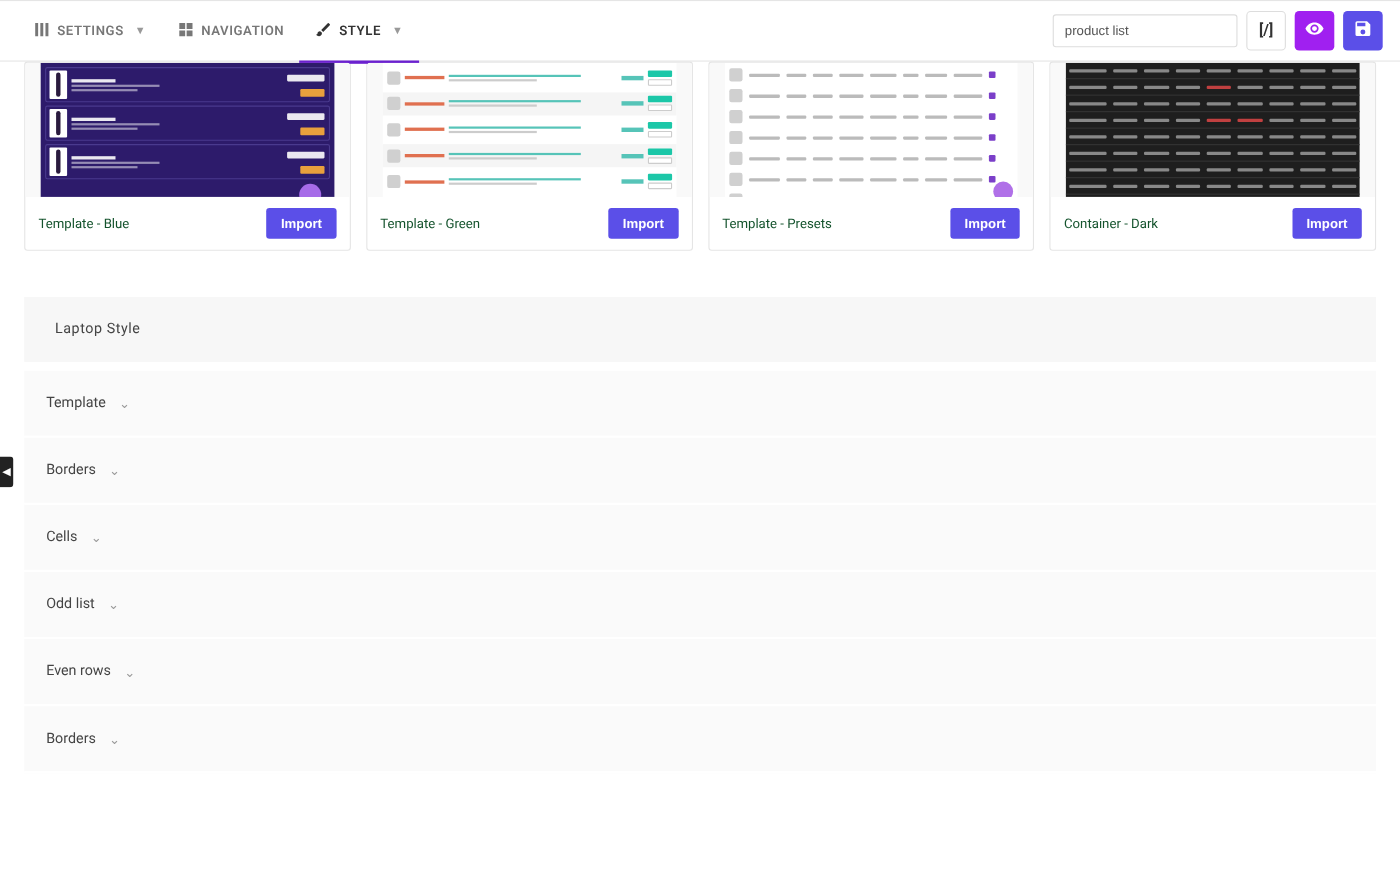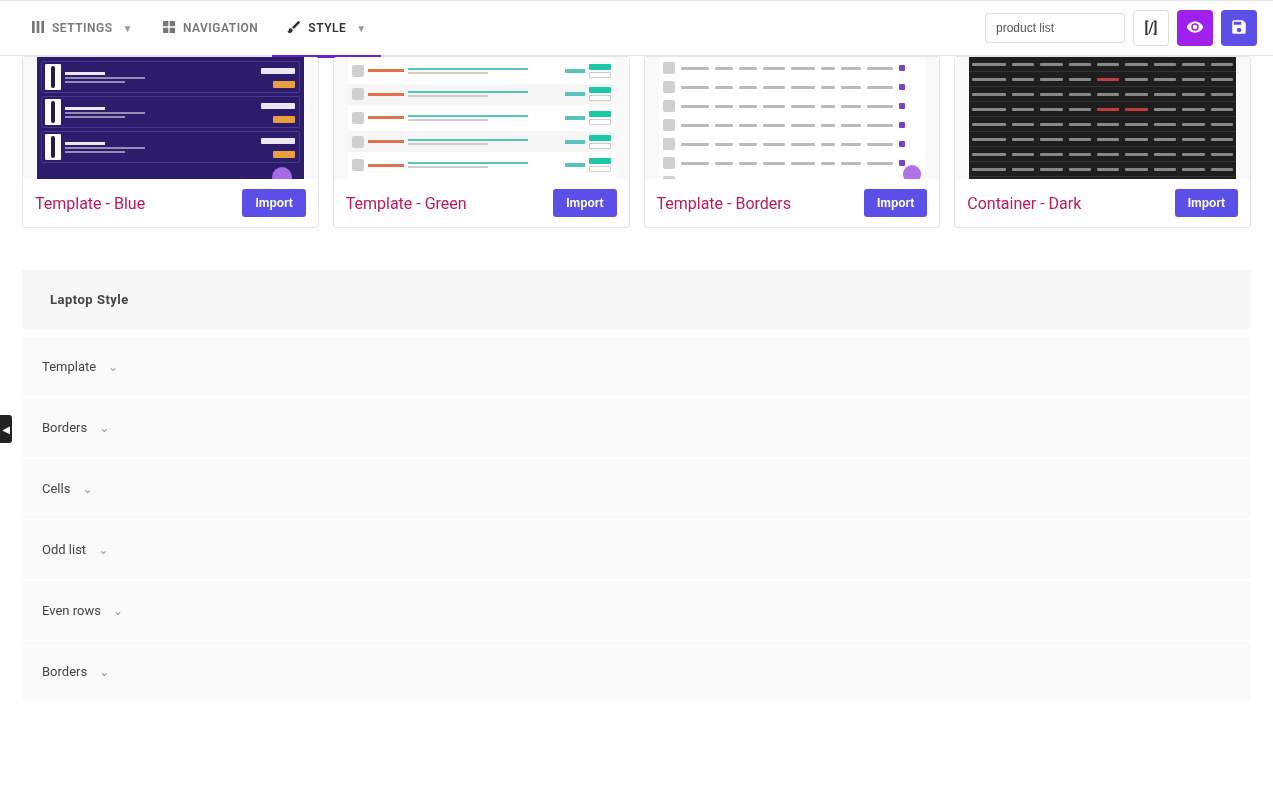--- a/index.html
+++ b/index.html
@@ -6,35 +6,35 @@
 body{font-family:-apple-system,BlinkMacSystemFont,"Segoe UI",Roboto,sans-serif;background:#fff;color:#333;font-size:13px}
 .topbar{display:flex;align-items:center;padding:0 16px;border-top:1px solid #e5e5e5;border-bottom:1px solid #e5e5e5;height:56px;gap:8px}
 .tabs{display:flex;gap:0;flex:1}
 .tab{display:flex;align-items:center;gap:6px;padding:19px 14px;font-size:12px;font-weight:600;color:#777;letter-spacing:.5px;cursor:pointer;position:relative}
 .tab.active{color:#333}
 .tab.active::after{content:"";position:absolute;bottom:-1px;left:0;right:0;height:3px;background:#6b21cf}
 .tab svg{width:16px;height:16px;fill:#777}
 .tab.active svg{fill:#333}
 .caret{font-size:10px;margin-left:4px;color:#999}
 .top-right{display:flex;align-items:center;gap:8px}
-.search{border:1px solid #ddd;border-radius:3px;padding:7px 10px;width:140px;font-size:12px;color:#555}
+.search{border:1px solid #ddd;border-radius:3px;padding:7px 10px;width:168px;font-size:12px;color:#555}
 .icon-btn{width:36px;height:36px;display:flex;align-items:center;justify-content:center;border-radius:4px;cursor:pointer;font-weight:700}
 .icon-btn.outline{border:1px solid #ddd;background:#fff;color:#333;font-size:14px}
 .icon-btn.purple{background:#a020f0;color:#fff}
 .icon-btn.indigo{background:#5b4fe8;color:#fff}
 .icon-btn svg{width:18px;height:18px;fill:currentColor}
 .content{padding:0 22px 40px}
 .section-header{background:#f7f7f7;padding:19px 28px;font-size:13px;font-weight:600;letter-spacing:.5px;margin-bottom:0;color:#444}
 .presets-row{display:flex;gap:14px;margin-top:0}
 .preset-card{flex:1;border:1px solid #e5e5e5;border-radius:3px;overflow:hidden;background:#fff}
 .preset-thumb{height:122px;padding:0 14px;background:#f9f9f9;position:relative;overflow:hidden}
 .preset-footer{display:flex;align-items:center;justify-content:space-between;padding:10px 12px}
-.preset-name{font-size:16px;color:#be185d}
+.preset-name{font-size:12px;color:#14532d}
 .import-btn{background:#5b4fe8;color:#fff;border:none;padding:7px 13px;font-size:12px;font-weight:600;border-radius:3px;cursor:pointer}
-.section-title{background:#f7f7f7;padding:22px 28px;font-size:13px;font-weight:700;letter-spacing:.5px;margin-top:42px;color:#444}
+.section-title{background:#f7f7f7;padding:22px 28px;font-size:13px;font-weight:400;letter-spacing:.5px;margin-top:42px;color:#444}
 .accordion{margin-top:8px}
 .acc-item{background:#fafafa;border-bottom:2px solid #fff;padding:22px 20px;display:flex;align-items:center;gap:12px;cursor:pointer;font-size:13px;color:#444}
 .acc-item .chev{color:#999;font-size:12px}
 .side-toggle{position:fixed;left:0;top:415px;width:12px;height:28px;background:#222;color:#fff;display:flex;align-items:center;justify-content:center;font-size:10px;border-radius:0 3px 3px 0;cursor:pointer}
 
 .thumb-blue{background:#2d1b6b;height:100%;padding:4px;display:flex;flex-direction:column;gap:3px}
 .thumb-blue .row{background:#2d1b6b;border:1px solid #4a3a8e;border-radius:2px;height:32px;display:flex;align-items:center;gap:4px;padding:3px;position:relative}
 .thumb-blue .bottle{width:16px;height:26px;background:#fff;border-radius:1px;position:relative}
 .thumb-blue .bottle::after{content:"";position:absolute;left:6px;top:2px;width:4px;height:22px;background:#2a1a3e;border-radius:2px}
 .thumb-blue .txt{flex:1;display:flex;flex-direction:column;gap:2px}
@@ -309,21 +309,21 @@
               <div class="cell" style="width:26px"></div>
               <div class="end"></div>
             </div>
           <div class="row">
               <div class="sq"></div>
             </div>
           <div class="fab"></div>
         </div>
       </div>
       <div class="preset-footer">
-        <span class="preset-name">Template - Borders</span>
+        <span class="preset-name">Template - Presets</span>
         <button class="import-btn">Import</button>
       </div>
     </div>
 
     <div class="preset-card">
       <div class="preset-thumb">
         <div class="thumb-dark">
           <div class="row">
               <div class="cell first"></div>
               <div class="cell"></div>

